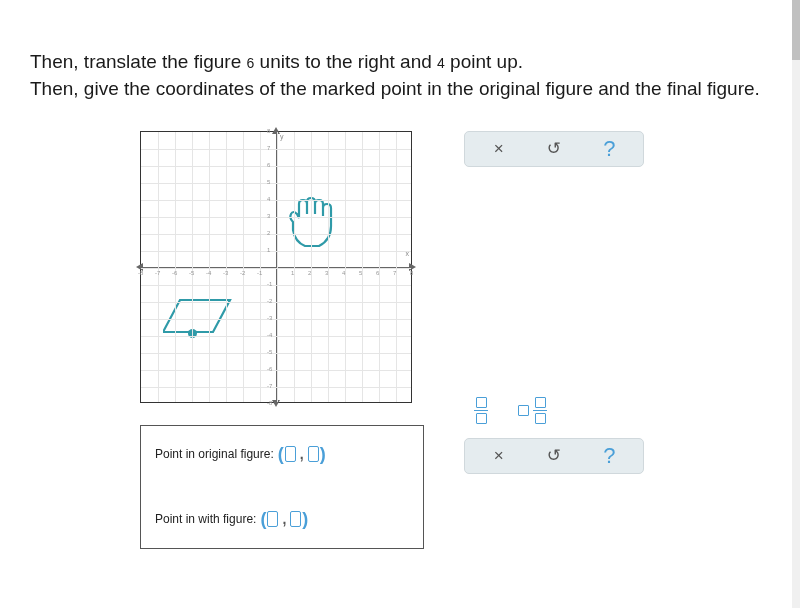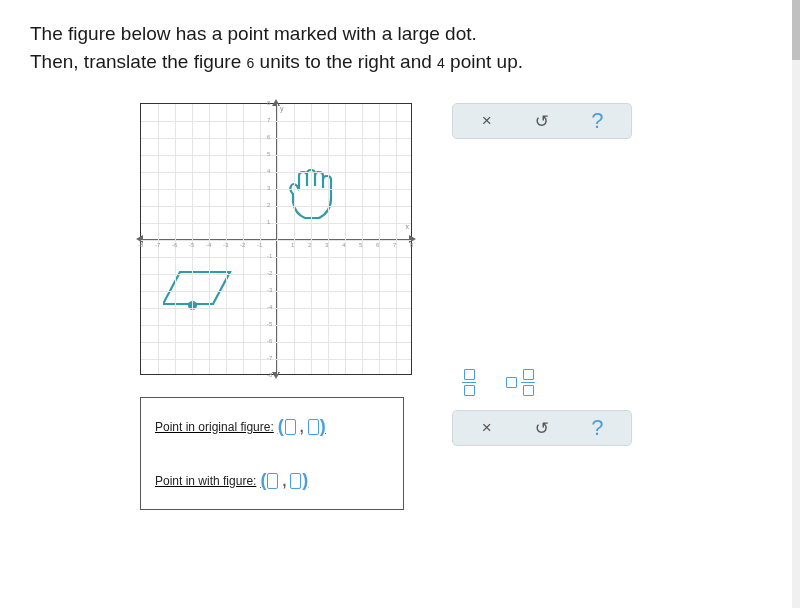--- a/index.html
+++ b/index.html
@@ -51,27 +51,26 @@
       gap: 22px;
     }
     .graph-box {
       width: 272px;
       height: 272px;
       border: 1px solid #333;
       position: relative;
       background: #fff;
     }
     .answer-box {
-      width: 264px;
+      width: 284px;
       border: 1px solid #555;
       padding: 18px 14px;
       display: flex;
       flex-direction: column;
-      gap: 33px;
-      text-decoration: underline;
+      gap: 44px;
     }
     .answer-row {
       display: flex;
       align-items: center;
       font-size: 12px;
       color: #222;
       gap: 4px;
     }
     .coord-input {
       display: inline-flex;
@@ -205,22 +204,23 @@
     .cursor-hand {
       position: absolute;
       left: 140px;
       top: 60px;
     }
   </style>
 </head>
 <body>
 
 <div class="question-text">
-  <span>The figure below has a point marked with a large dot.</span><br>
+  <br>
   <span>Then, translate the figure </span><span class="num">6</span><span> units to the right and </span><span class="num">4</span><span> point up.</span><br>
+  <span>Then, give the coordinates of the marked point in the original figure and the final figure.</span>
 </div>
 
 <div class="content-row">
   <div class="graph-col">
     <div class="graph-box">
 
       <div id="grid-container"></div>
       <div class="axis x"></div>
       <div class="axis y"></div>
       <div class="arrow up"></div>

